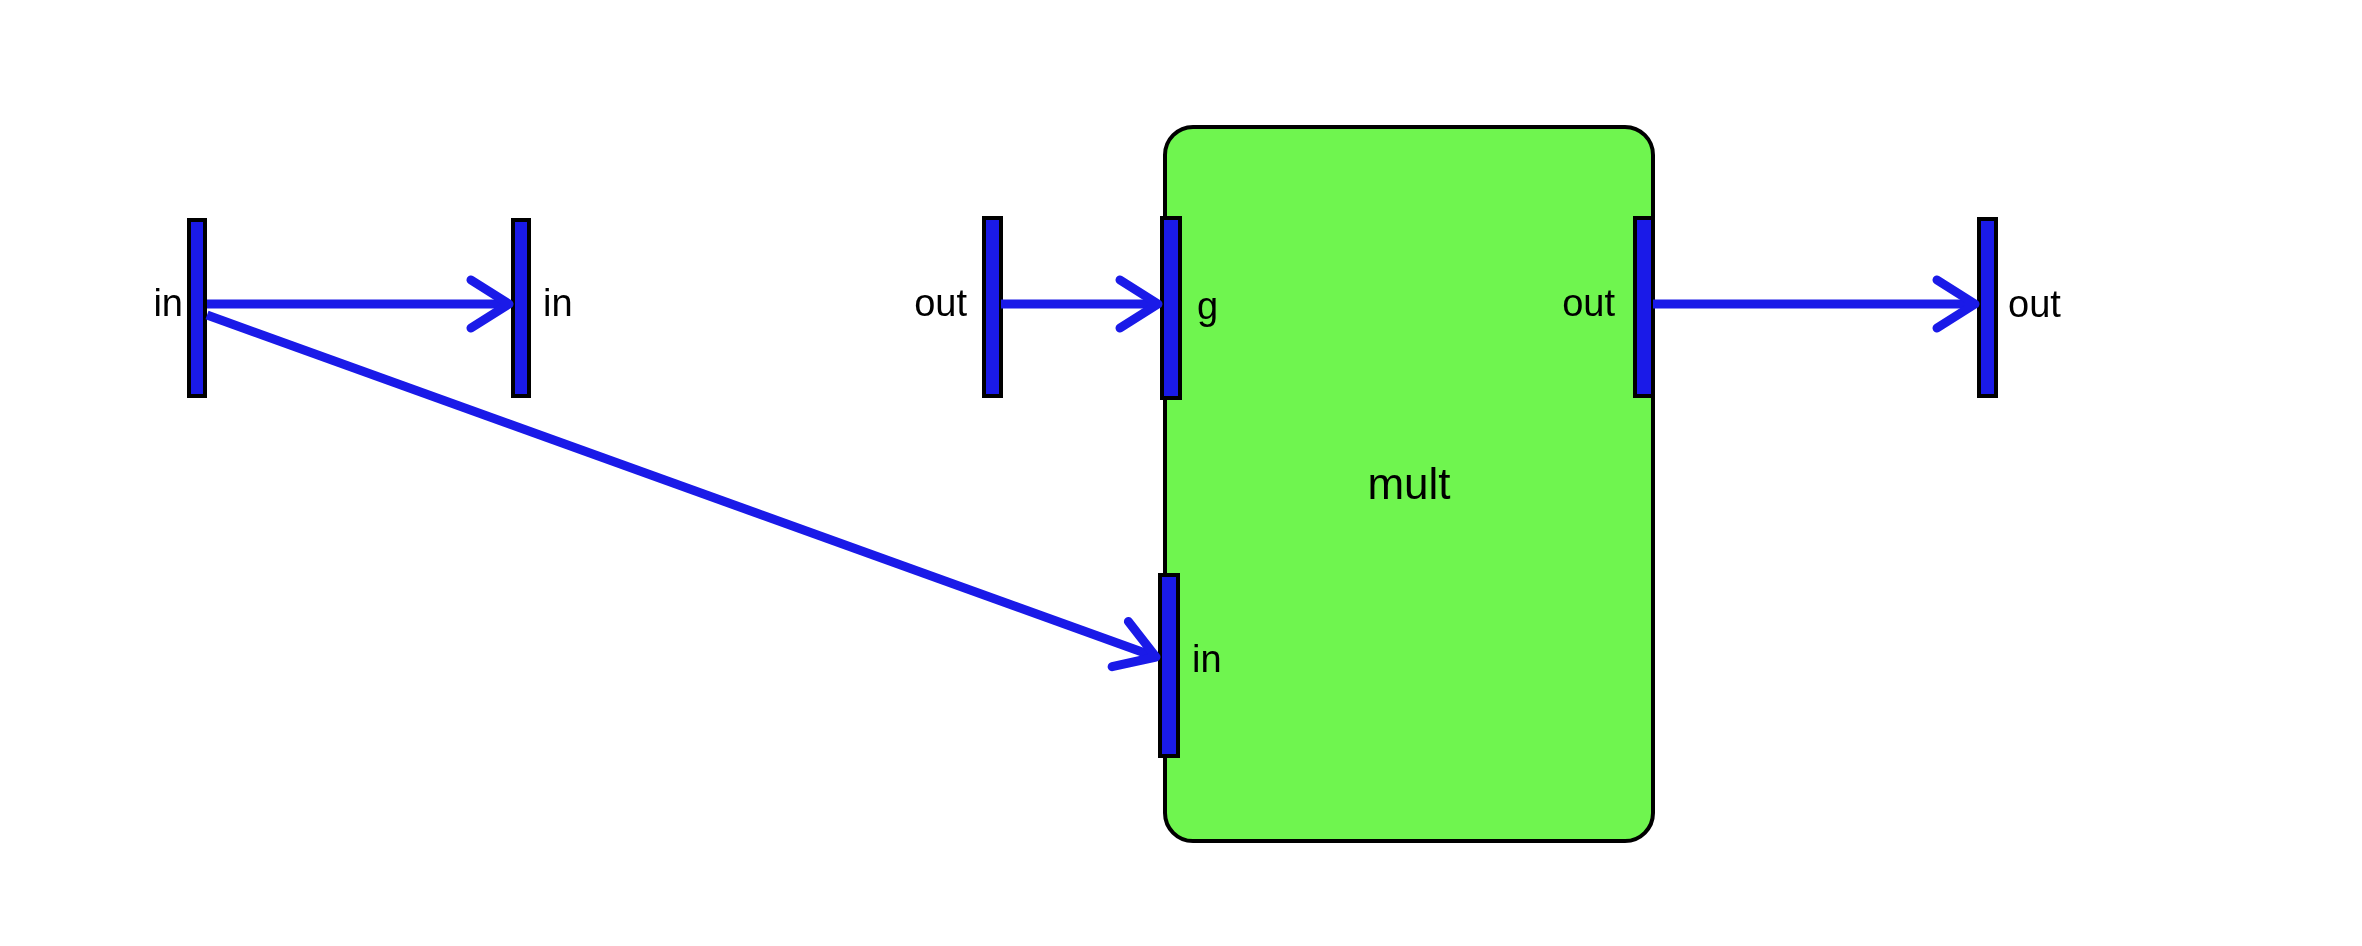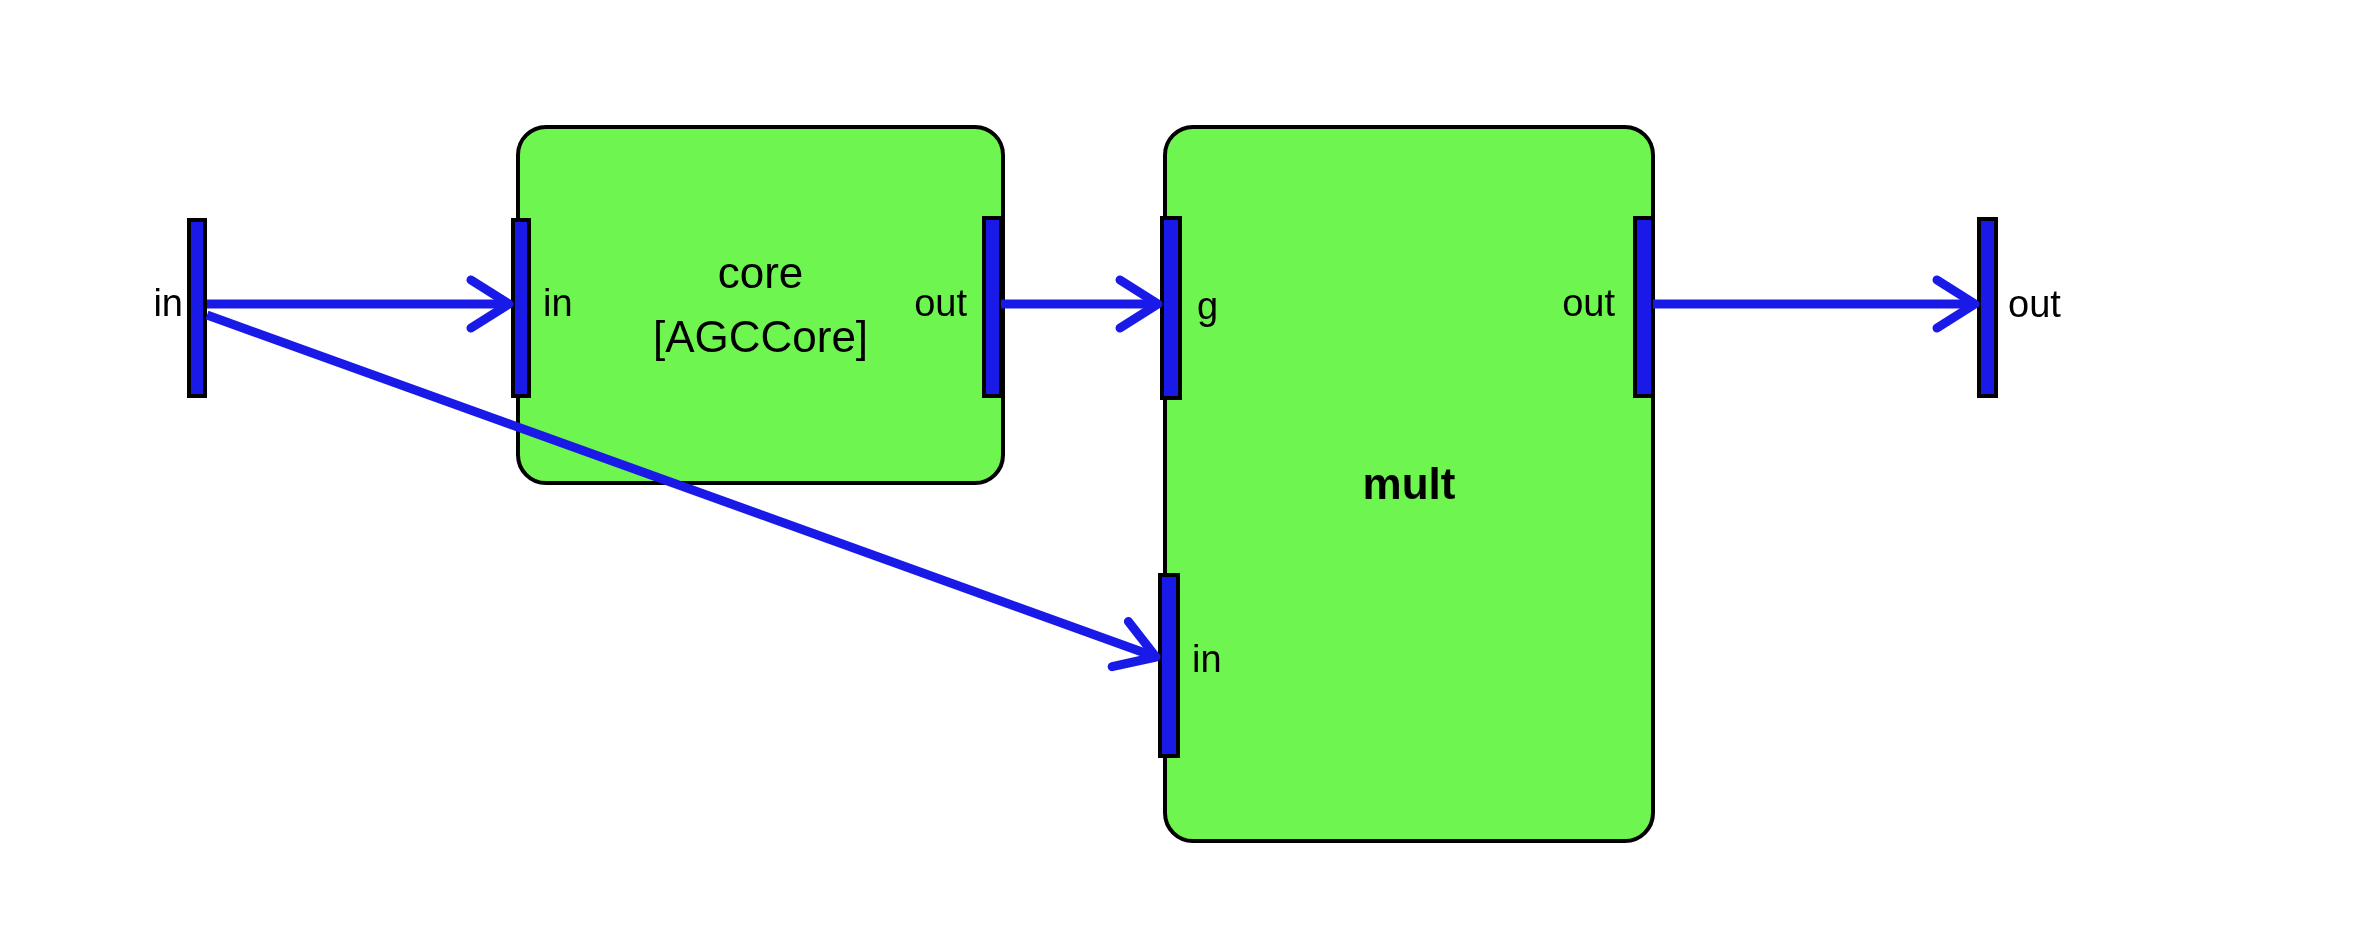--- a/index.html
+++ b/index.html
@@ -78,32 +78,28 @@
   }
 </style>
 </head>
 <body>
 
 <div class="canvas">
 
   <div class="port-bar" style="left:187px; top:218px; width:20px; height:180px;"></div>
   <div class="port-label align-right" style="left:40px; top:280px; width:143px;">in</div>
 
-  <div class="block" style="left:516px; top:125px; width:489px; height:360px;">
-    <div class="block-label">core</div>
-    <div class="block-label">[AGCCore]</div>
-  </div>
 
   <div class="port-bar" style="left:511px; top:218px; width:20px; height:180px;"></div>
   <div class="port-label" style="left:543px; top:280px;">in</div>
 
   <div class="port-bar" style="left:982px; top:216px; width:21px; height:182px;"></div>
   <div class="port-label align-right" style="left:827px; top:280px; width:140px;">out</div>
 
-  <div class="block" style="left:1163px; top:125px; width:492px; height:718px;font-weight:bold;">
+  <div class="block" style="left:1163px; top:125px; width:492px; height:718px;">
     <div class="block-label">mult</div>
   </div>
 
   <div class="port-bar" style="left:1160px; top:216px; width:22px; height:184px;"></div>
   <div class="port-label" style="left:1197px; top:283px;">g</div>
 
   <div class="port-bar" style="left:1158px; top:573px; width:22px; height:185px;"></div>
   <div class="port-label" style="left:1192px; top:636px;">in</div>
 
   <div class="port-bar" style="left:1633px; top:216px; width:22px; height:182px;"></div>

